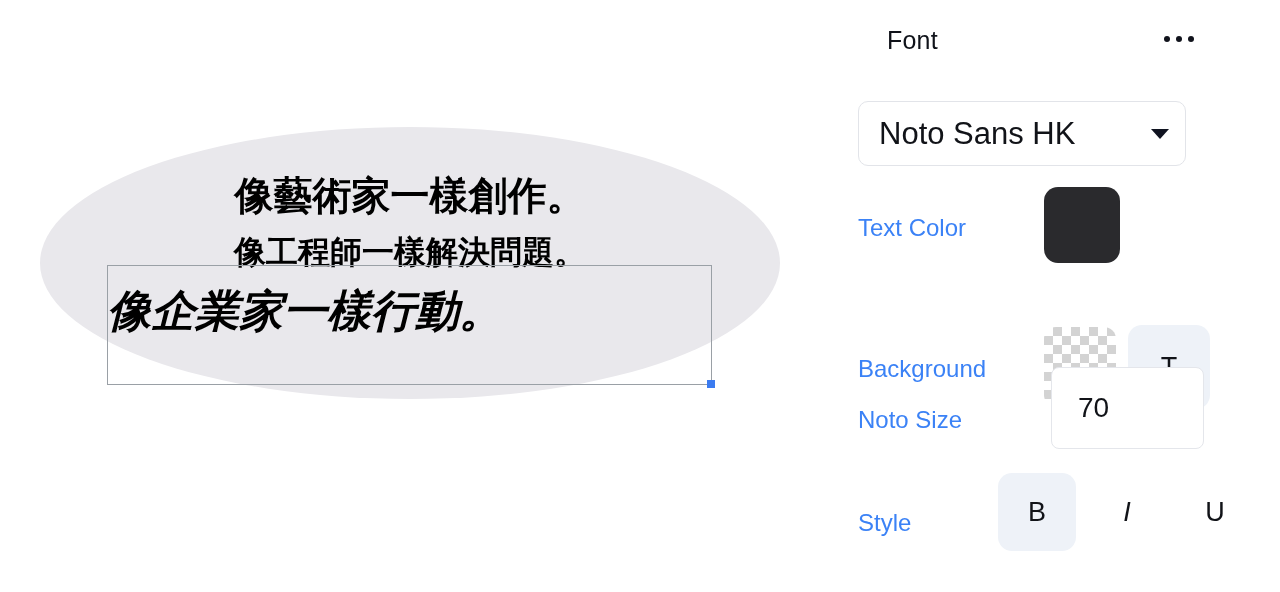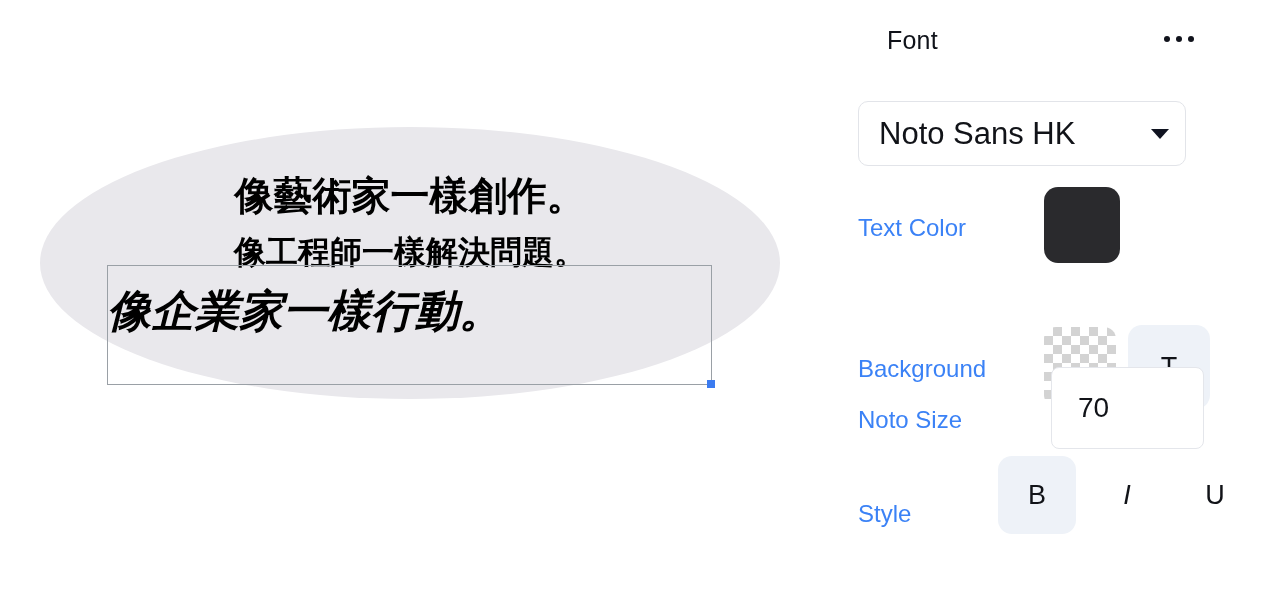--- a/index.html
+++ b/index.html
@@ -217,21 +217,21 @@
     border: 1px solid #e4e6eb;
     border-radius: 8px;
     background: #ffffff;
     font-size: 28px;
     color: #111318;
     padding: 0 0 0 26px;
     font-family: "Liberation Sans", sans-serif;
     outline: none;
   }
 
-  #row-style { top: 484px; height: 44px; align-items: flex-end; }
+  #row-style { top: 501px; height: 44px; }
   .style-btn {
     position: absolute;
     top: -28px;
     width: 78px; height: 78px;
     border-radius: 14px;
     display: flex;
     align-items: center;
     justify-content: center;
     font-size: 27px;
     color: #111318;

